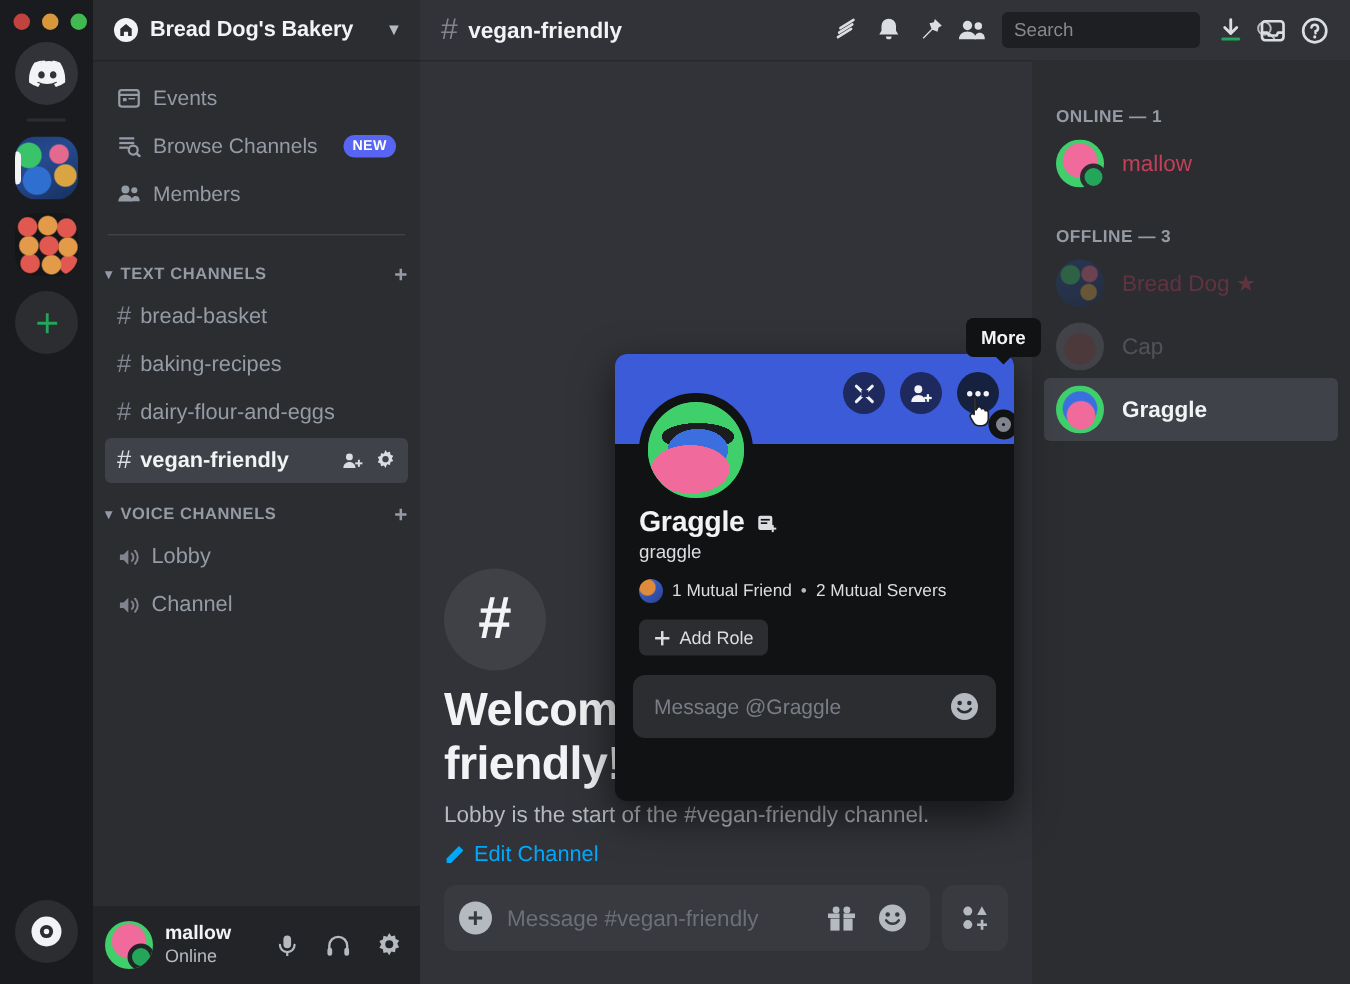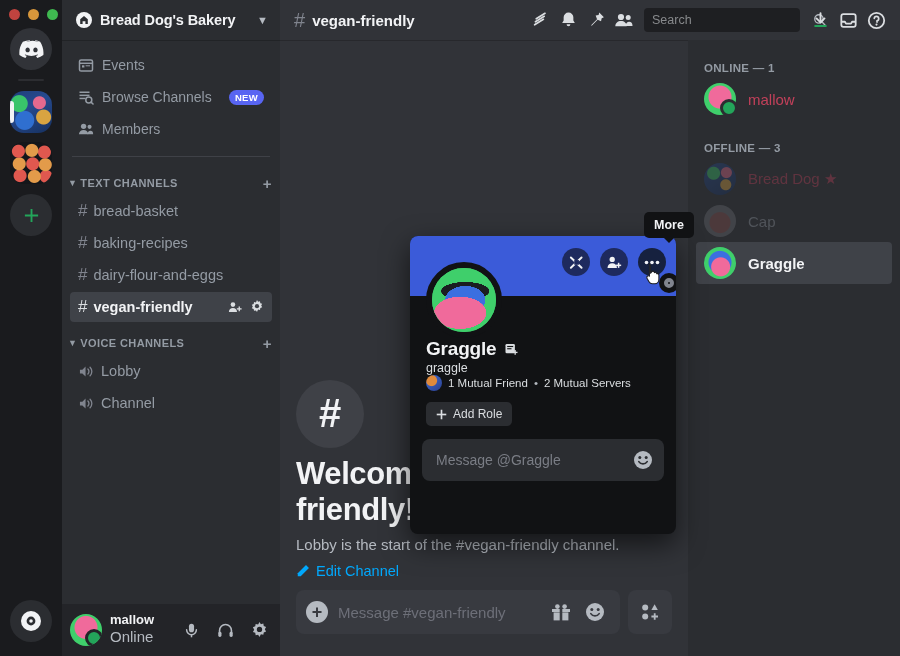--- a/index.html
+++ b/index.html
@@ -110,35 +110,35 @@
     width: 32px; height: 32px; border-radius: 50%; position: relative; flex: 0 0 32px;
     background: radial-gradient(circle at 50% 42%, #f06a9b 0 11px, transparent 12px), #3fcf6b;
     overflow: hidden;
   }
   .up-avatar::after {
     content: ""; position: absolute; right: -1px; bottom: -1px;
     width: 12px; height: 12px; border-radius: 50%; background: #23a55a; border: 3px solid #232428;
   }
   .up-text { flex: 1; min-width: 0; }
   .up-name { color: #f2f3f5; font-size: 13px; font-weight: bold; line-height: 1.15; }
-  .up-status { color: #b5bac1; font-size: 15px; line-height: 1.25; }
+  .up-status { color: #b5bac1; font-size: 12px; line-height: 1.25; }
   .up-btn { width: 26px; height: 26px; display: flex; align-items: center; justify-content: center; border-radius: 4px; cursor: pointer; }
 
   
   .main { flex: 1; display: flex; flex-direction: column; background: #313338; min-width: 0; position: relative; }
   .topbar {
     height: 40px; flex: 0 0 40px; display: flex; align-items: center;
     padding: 0 10px 0 14px; box-shadow: 0 1px 0 rgba(0,0,0,0.2); gap: 0; background: #313338;
   }
   .topbar .hash { color: #80848e; font-size: 20px; margin-right: 7px; font-weight: 400; }
   .topbar-title { color: #f2f3f5; font-size: 15px; font-weight: bold; }
   .topbar-spacer { flex: 1; }
   .tb-icon { width: 28px; height: 28px; display: flex; align-items: center; justify-content: center; cursor: pointer; border-radius: 4px; }
   .searchbox {
-    width: 156px; height: 24px; background: #1e1f22; border-radius: 4px;
+    width: 132px; height: 24px; background: #1e1f22; border-radius: 4px;
     display: flex; align-items: center; padding: 0 6px 0 8px; margin: 0 6px; cursor: text;
   }
   .searchbox input {
     flex: 1; background: transparent; border: none; outline: none;
     color: #dbdee1; font-size: 12.5px; font-family: "Liberation Sans", sans-serif;
   }
   .searchbox input::placeholder { color: #87898c; }
 
   .content { flex: 1; position: relative; overflow: hidden; display: flex; }
   .msg-area { flex: 1; display: flex; flex-direction: column; position: relative; min-width: 0; }
@@ -165,21 +165,21 @@
   }
   .composer-input { flex: 1; color: #6d6f78; font-size: 15px; }
   .composer-icons { display: flex; gap: 12px; align-items: center; }
   .apps-btn {
     width: 44px; height: 44px; background: #383a40; border-radius: 8px;
     display: flex; align-items: center; justify-content: center; cursor: pointer; flex: 0 0 44px;
   }
 
   
   .members { width: 212px; flex: 0 0 212px; background: #2b2d31; padding: 16px 0 0 0; overflow: hidden; }
-  .m-head { color: #949ba4; font-size: 11.5px; font-weight: bold; letter-spacing: 0.3px; padding: 0 8px 4px 16px; margin-top: 6px; }
+  .m-head { color: #949ba4; font-size: 11.5px; font-weight: bold; letter-spacing: 0.3px; padding: 0 8px 4px 16px; margin-top: 16px; }
   .m-row {
     display: flex; align-items: center; gap: 12px; height: 42px;
     margin: 0 8px; padding: 0 8px; border-radius: 4px; cursor: pointer;
   }
   .m-row.selected { background: #3f4248; }
   .m-avatar { width: 32px; height: 32px; border-radius: 50%; position: relative; flex: 0 0 32px; overflow: visible; }
   .m-name { font-size: 15px; font-weight: 500; white-space: nowrap; overflow: hidden; text-overflow: ellipsis; }
   .dim { opacity: 0.35; }
 
   .av-mallow { background: radial-gradient(circle at 50% 44%, #f06a9b 0 11px, transparent 12px), #3fcf6b; }
@@ -231,21 +231,21 @@
     position: absolute; right: -3px; bottom: 3px; width: 20px; height: 20px; border-radius: 50%;
     background: #80848e; border: 5px solid #111214;
   }
   .po-status-dot::after {
     content:""; position:absolute; inset:4px; border-radius:50%; background:#111214;
   }
   .po-body { padding: 42px 16px 0 16px; }
   .po-name-row { display: flex; align-items: center; gap: 8px; }
   .po-name { color: #f2f3f5; font-size: 19px; font-weight: bold; letter-spacing: -0.2px; }
   .po-handle { color: #dbdee1; font-size: 12.5px; margin-top: 1px; }
-  .po-mutual { display: flex; align-items: center; gap: 6px; color: #dbdee1; font-size: 11.5px; }
+  .po-mutual { display: flex; align-items: center; gap: 6px; margin-top: 11px; color: #dbdee1; font-size: 11.5px; }
   .po-mutual-av {
     width: 16px; height: 16px; border-radius: 50%; flex: 0 0 16px;
     background: radial-gradient(circle at 35% 35%, #e08a3c 0 5px, transparent 6px), linear-gradient(140deg,#3f6fd8,#2b3f8f);
   }
   .po-dot { color: #b5bac1; }
   .add-role {
     margin-top: 11px; display: inline-flex; align-items: center; gap: 6px;
     background: #2b2d31; border-radius: 5px; padding: 5px 10px;
     color: #dbdee1; font-size: 12px; cursor: pointer;
   }

